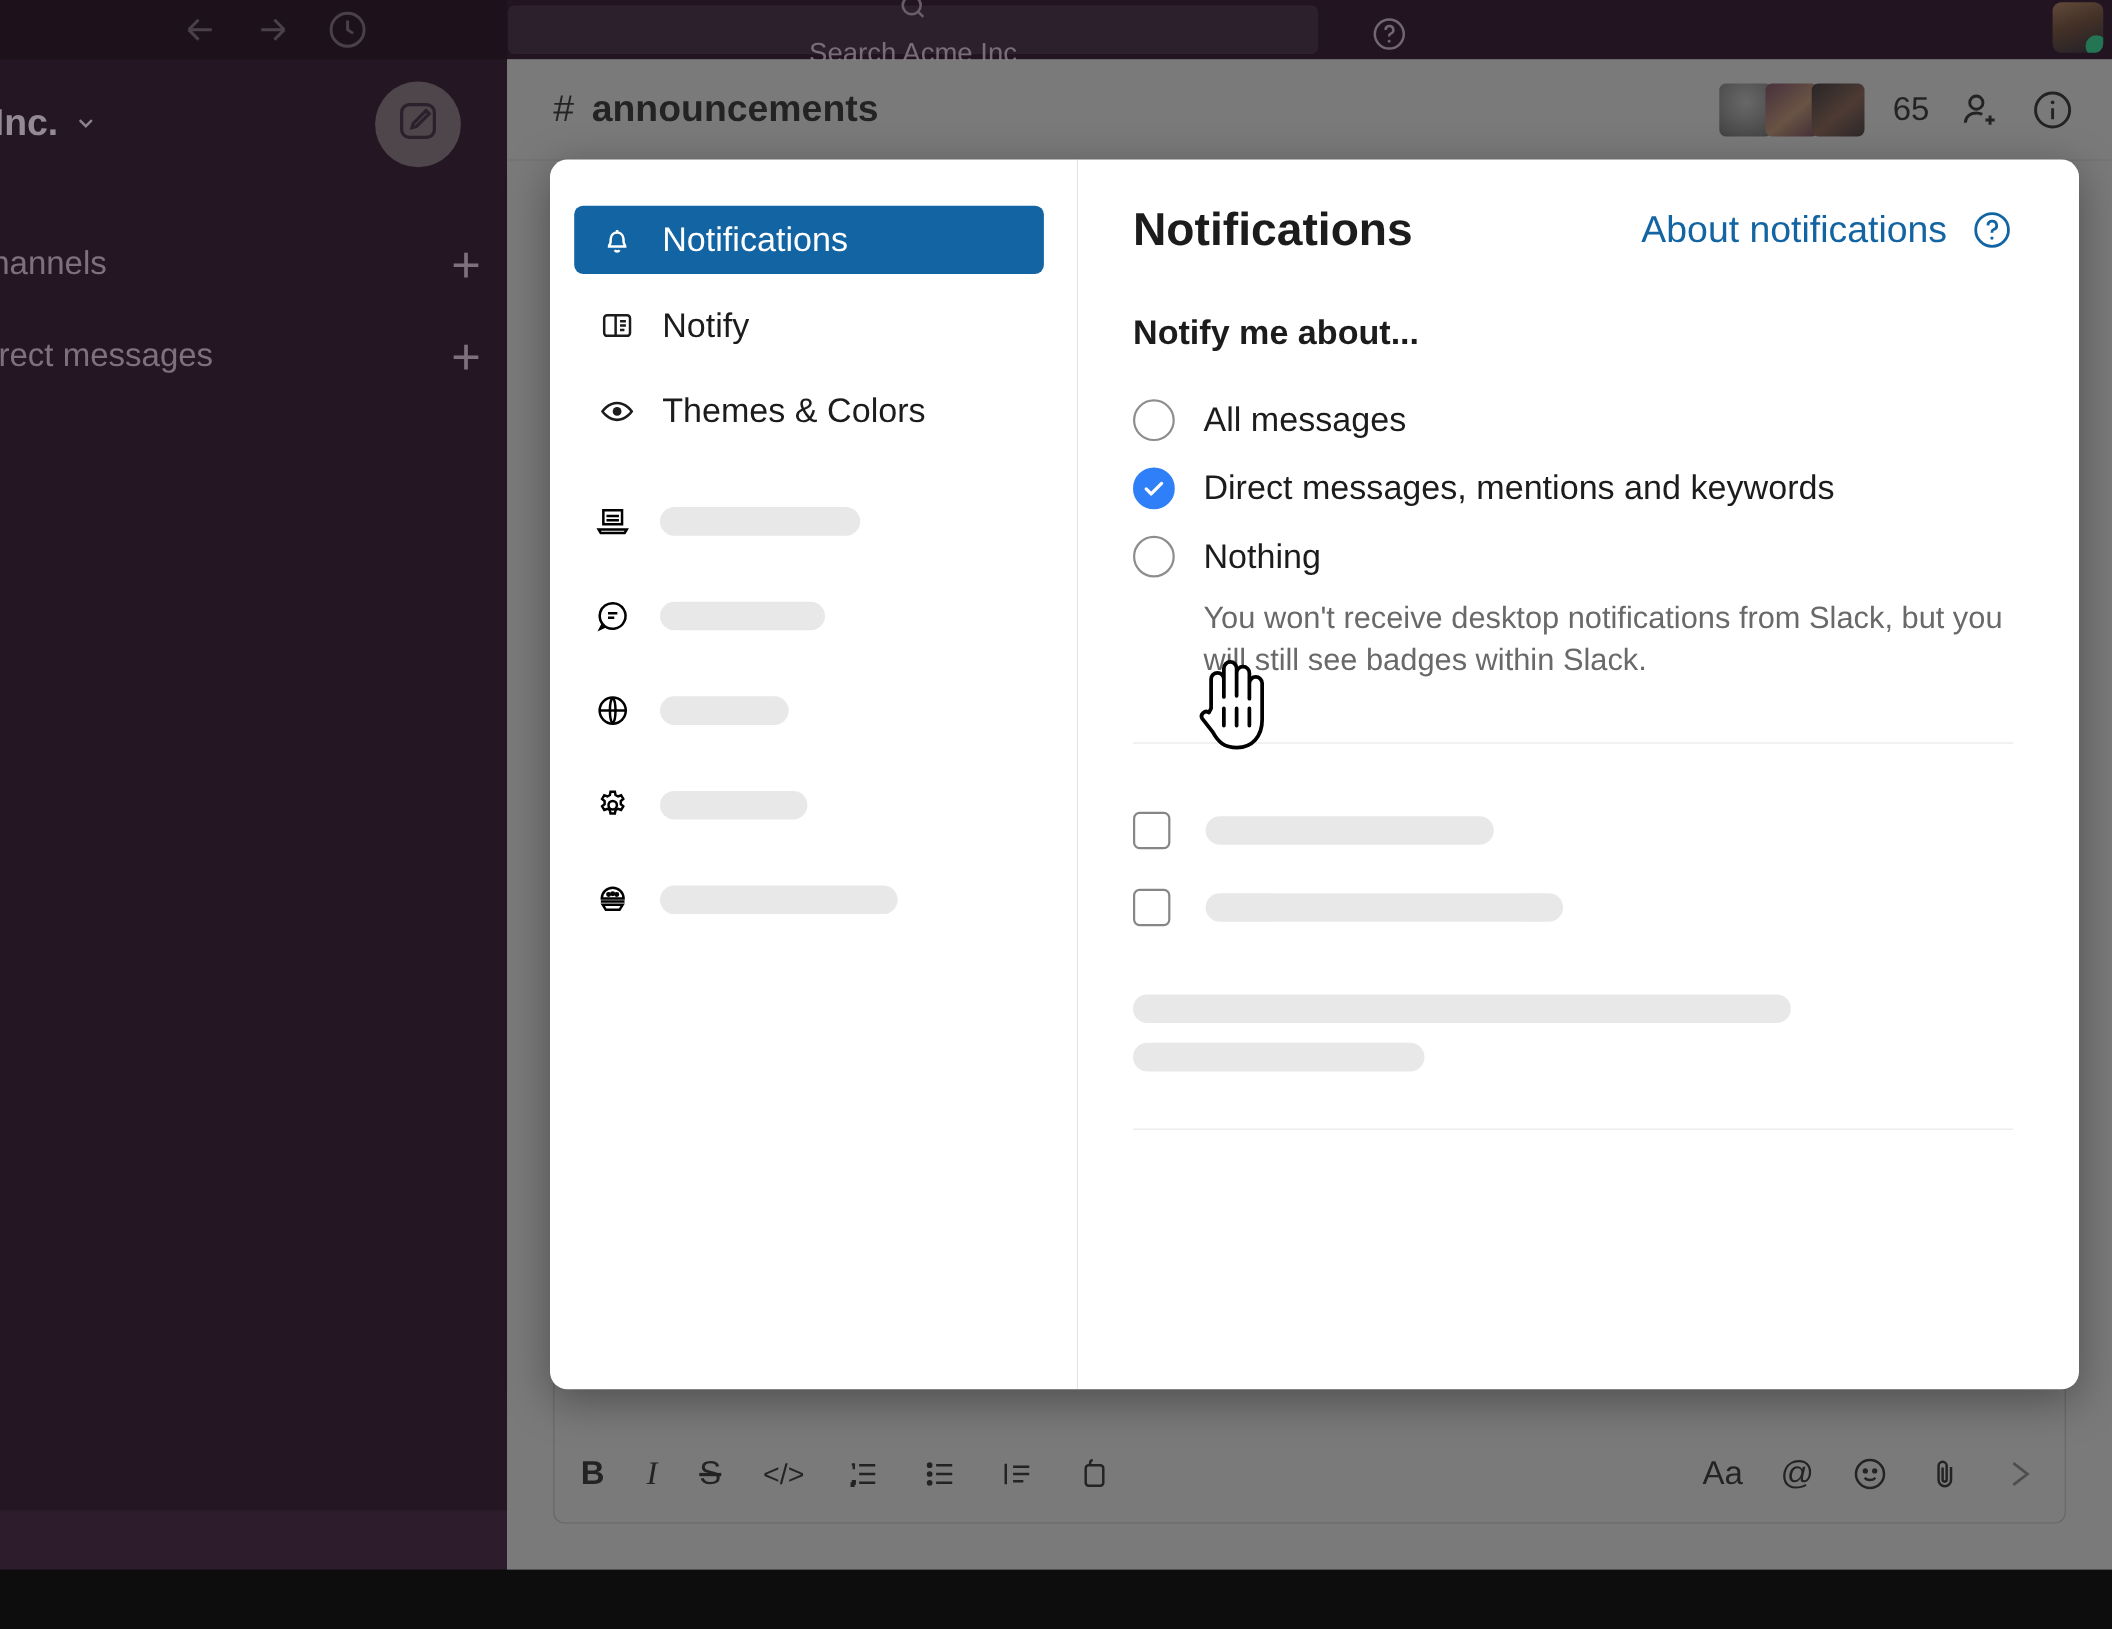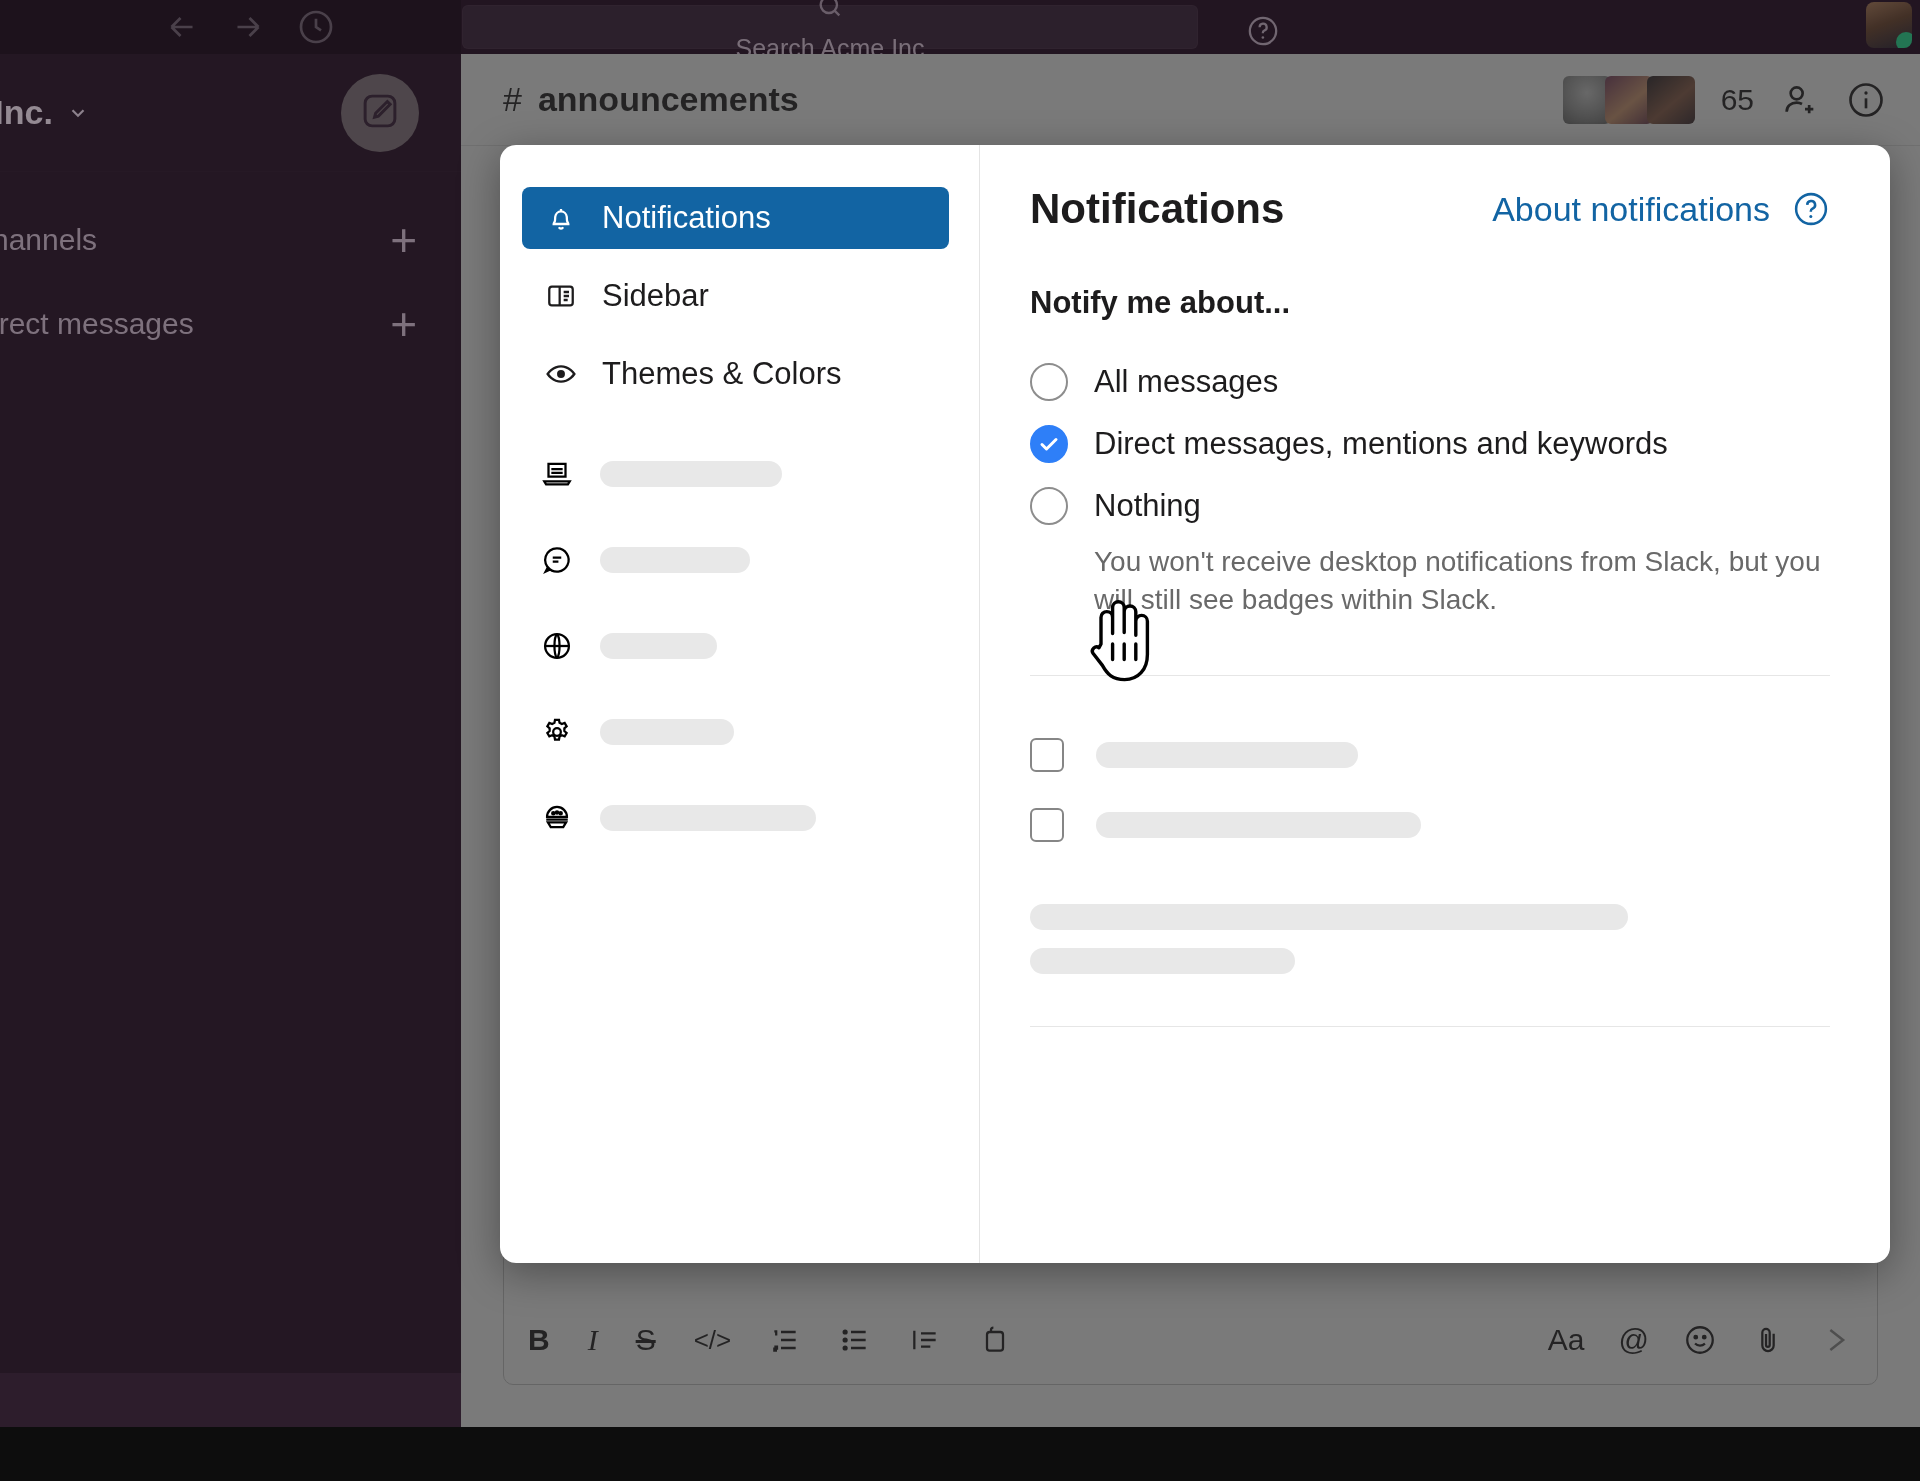--- a/index.html
+++ b/index.html
@@ -57,21 +57,21 @@
     margin-left: -34px;
   }
   .ws-caret { font-size: 20px; color: #cdbfcc; }
   .compose-btn {
     width: 78px; height: 78px; border-radius: 50%;
     background: #6e6569; display: flex; align-items: center; justify-content: center;
     color: #3a2a39;
   }
   .ws-section {
     display: flex; align-items: center; justify-content: space-between;
-    padding-right: 44px; height: 84px;
+    padding-right: 24px; height: 84px;
     color: #b7a7b6; font-size: 30px;
   }
   .ws-section .lbl { margin-left: -8px; }
   .ws-section .plus { font-size: 46px; font-weight: 300; line-height: 1; color: #b7a7b6; }
 
   
   .chanpane {
     position: absolute; left: 461px; top: 54px; right: 0; bottom: 0;
     background: #ffffff;
   }
@@ -377,21 +377,21 @@
         </div>
 
         <div class="nav-item">
           <span class="nav-ico">
             <svg width="32" height="32" viewBox="0 0 24 24" fill="none" stroke="currentColor" stroke-width="1.7">
                 <rect x="3.2" y="5" width="17.6" height="14" rx="2"></rect>
                 <path d="M11 5v14"></path>
                 <path d="M14 9h4M14 12h4M14 15h3"></path>
               </svg>
           </span>
-          <span>Sidebar</span>
+          <span>Notify</span>
         </div>
 
         <div class="nav-item">
           <span class="nav-ico">
             <svg width="34" height="34" viewBox="0 0 24 24" fill="none" stroke="currentColor" stroke-width="1.7">
                 <path d="M2.6 12S6 6.6 12 6.6 21.4 12 21.4 12 18 17.4 12 17.4 2.6 12 2.6 12z"></path>
                 <circle cx="12" cy="12" r="2.8" fill="currentColor" stroke="none"></circle>
               </svg>
           </span>
           <span>Themes &amp; Colors</span>

